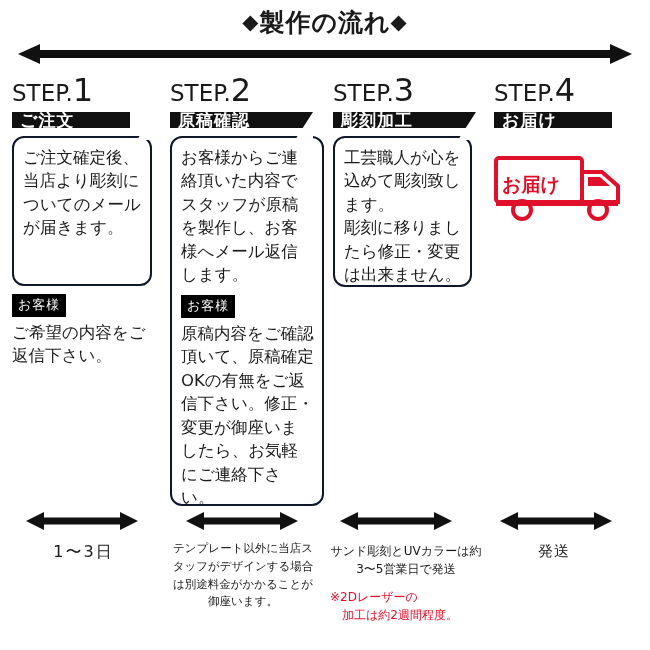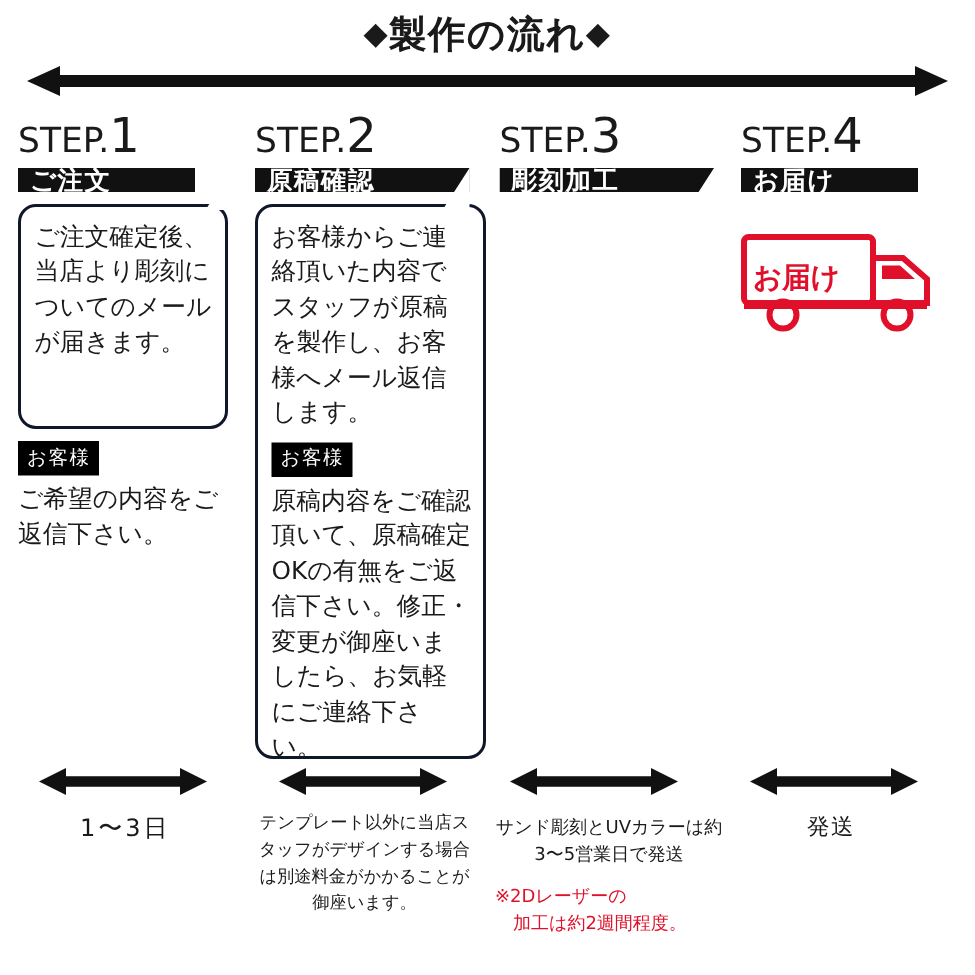--- a/index.html
+++ b/index.html
@@ -223,20 +223,22 @@
   </div>
 
   <div class="col col3">
     <div class="step-label">
       <span>STEP.</span><span class="num">3</span>
     </div>
     <div class="banner-wrap">
       <div class="banner banner-w3">彫刻加工</div>
       <div class="notch"></div>
     </div>
+    <div class="body-box bb3" style="white-space:pre-line;">工芸職人が心を込めて彫刻致します。
+彫刻に移りましたら修正・変更は出来ません。</div>
   </div>
 
   <div class="col col4">
     <div class="step-label">
       <span>STEP.</span><span class="num">4</span>
     </div>
     <div class="banner-wrap">
       <div class="banner banner-w4">お届け</div>
       <div class="notch"></div>
     </div>

